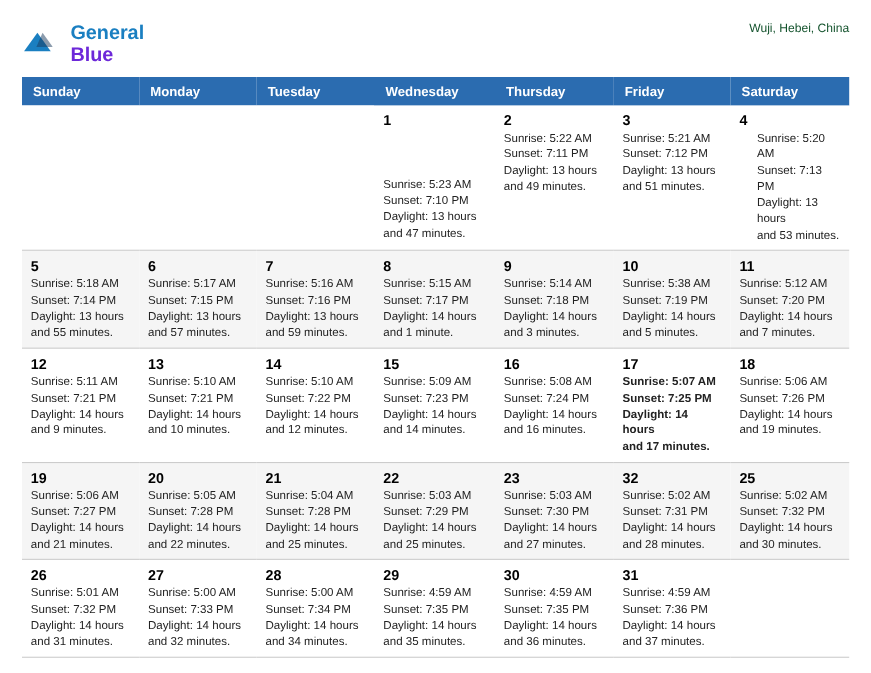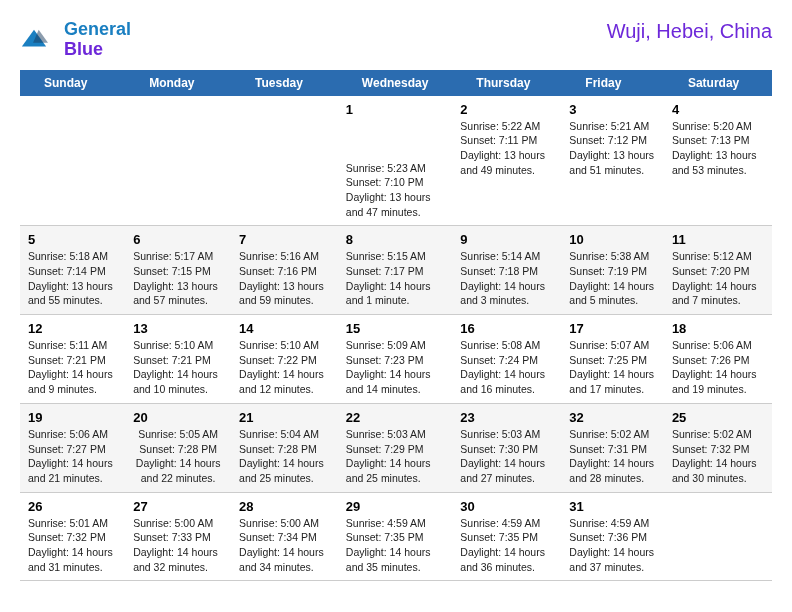--- a/index.html
+++ b/index.html
@@ -36,33 +36,33 @@
     }
     .title-block {
       text-align: right;
     }
     .month-title {
       font-size: 32px;
       font-weight: bold;
       color: #1a3a5c;
     }
     .location {
-      font-size: 20px;
-      color: #6d28d9;
+      font-size: 11px;
+      color: #14532d;
     }
     table {
       width: 100%;
       border-collapse: collapse;
       font-size: 11px;
     }
     thead tr th {
       background-color: #2b6cb0;
       color: #fff;
       text-align: left;
-      padding: 6px 24px;
+      padding: 6px 10px;
       font-size: 12px;
       font-weight: bold;
     }
     tbody tr {
       border-bottom: 1px solid #ccc;
     }
     tbody tr:nth-child(odd) {
       background-color: #fff;
     }
     tbody tr:nth-child(even) {
@@ -138,21 +138,21 @@
         </td>
         <td>
           <div class="day-number">3</div>
           <div class="day-info" style="white-space: pre-line;">Sunrise: 5:21 AM
 Sunset: 7:12 PM
 Daylight: 13 hours
 and 51 minutes.</div>
         </td>
         <td>
           <div class="day-number">4</div>
-          <div class="day-info" style="white-space: pre-line;">Sunrise: 5:20 AM
+          <div class="day-info" style="white-space: pre-line; margin-left: 16px;">Sunrise: 5:20 AM
 Sunset: 7:13 PM
 Daylight: 13 hours
 and 53 minutes.</div>
         </td>
       </tr>
       <tr>
         <td>
           <div class="day-number">5</div>
           <div class="day-info" style="white-space: pre-line;">Sunrise: 5:18 AM
 Sunset: 7:14 PM
@@ -233,21 +233,21 @@
         </td>
         <td>
           <div class="day-number">16</div>
           <div class="day-info" style="white-space: pre-line;">Sunrise: 5:08 AM
 Sunset: 7:24 PM
 Daylight: 14 hours
 and 16 minutes.</div>
         </td>
         <td>
           <div class="day-number">17</div>
-          <div class="day-info" style="white-space: pre-line;">Sunrise: 5:07 AM
+          <div class="day-info" style="white-space: pre-line; font-weight: bold;">Sunrise: 5:07 AM
 Sunset: 7:25 PM
 Daylight: 14 hours
 and 17 minutes.</div>
         </td>
         <td>
           <div class="day-number">18</div>
           <div class="day-info" style="white-space: pre-line;">Sunrise: 5:06 AM
 Sunset: 7:26 PM
 Daylight: 14 hours
 and 19 minutes.</div>
@@ -256,21 +256,21 @@
       <tr>
         <td>
           <div class="day-number">19</div>
           <div class="day-info" style="white-space: pre-line;">Sunrise: 5:06 AM
 Sunset: 7:27 PM
 Daylight: 14 hours
 and 21 minutes.</div>
         </td>
         <td>
           <div class="day-number">20</div>
-          <div class="day-info" style="white-space: pre-line; text-align: center;">Sunrise: 5:05 AM
+          <div class="day-info" style="white-space: pre-line;">Sunrise: 5:05 AM
 Sunset: 7:28 PM
 Daylight: 14 hours
 and 22 minutes.</div>
         </td>
         <td>
           <div class="day-number">21</div>
           <div class="day-info" style="white-space: pre-line;">Sunrise: 5:04 AM
 Sunset: 7:28 PM
 Daylight: 14 hours
 and 25 minutes.</div>

